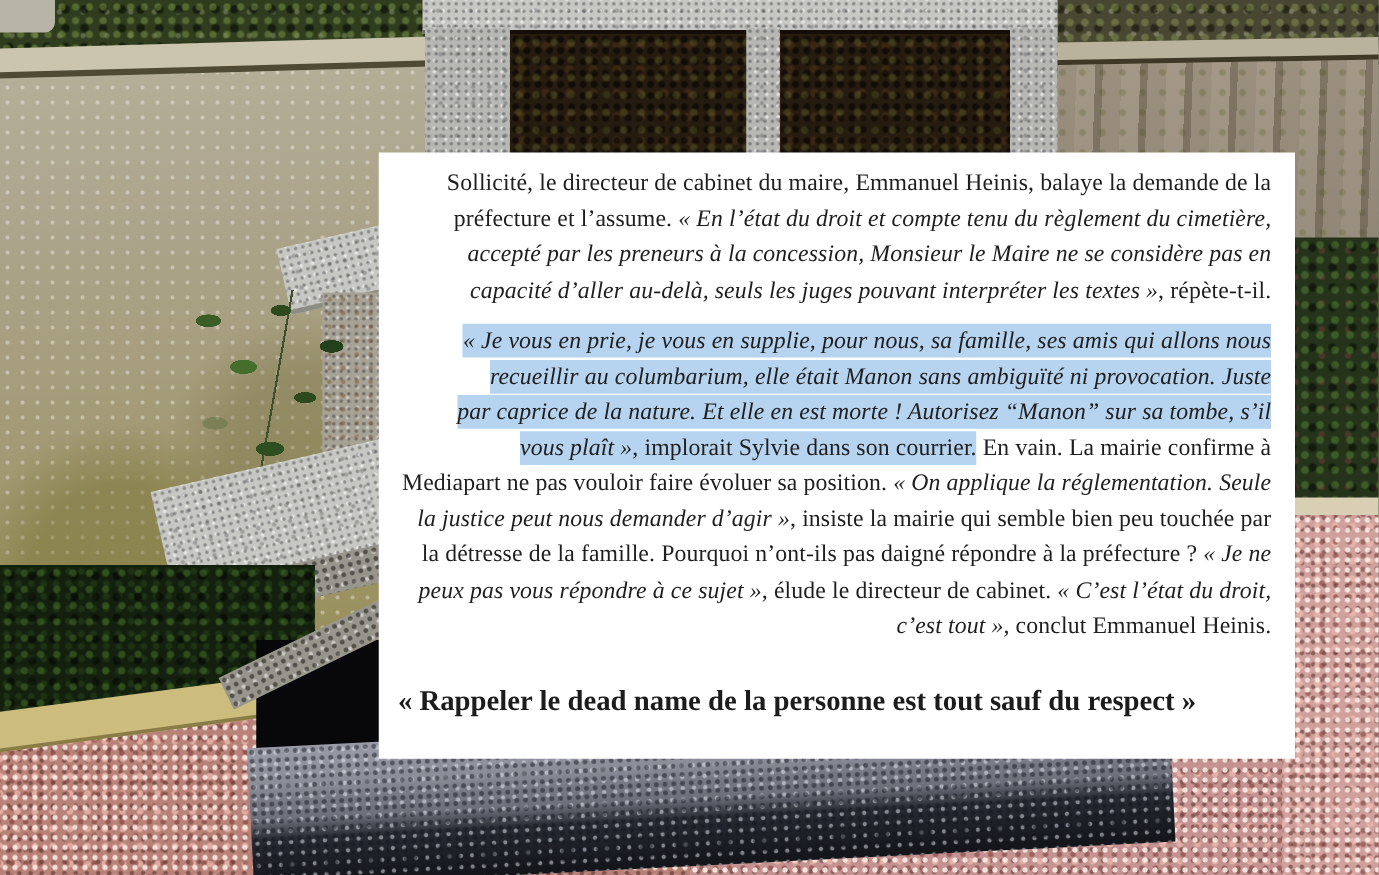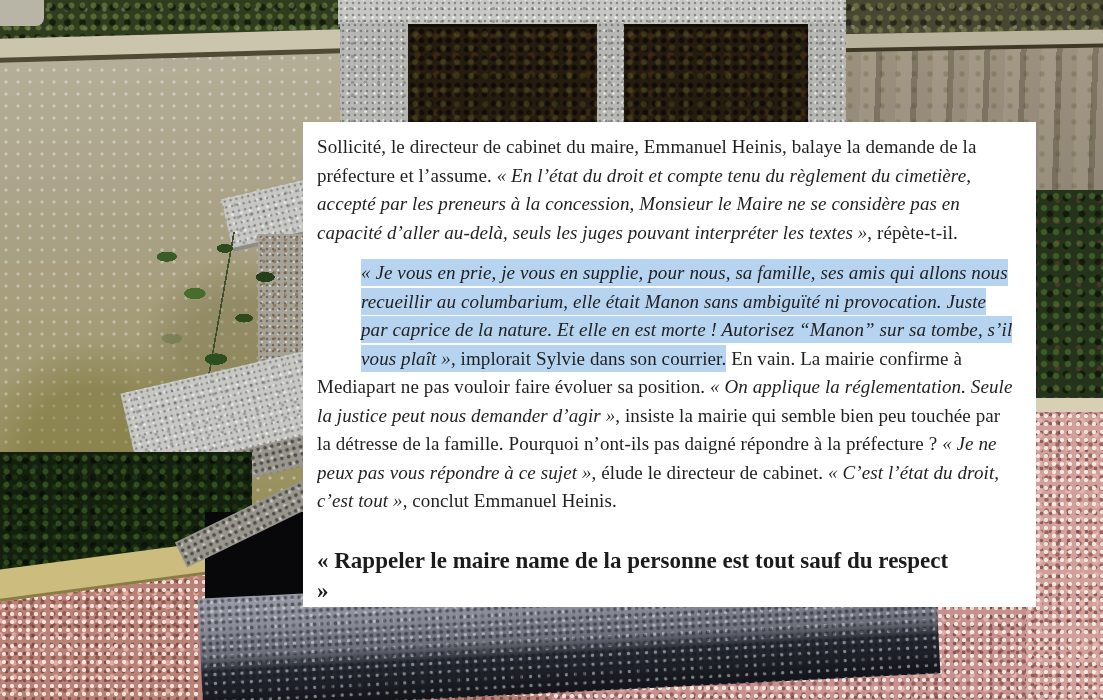--- a/index.html
+++ b/index.html
@@ -149,20 +149,21 @@
       radial-gradient(circle, rgba(150,60,70,.35) 2px, transparent 3.2px);
     background-size:12px 12px,16px 16px,21px 21px;
   }
   .right-curb{left:1026px;top:398px;width:77px;height:18px;background:#d9cfb4;border-bottom:2px solid #9a8f6c;}
   .gravel-rc{left:1026px;top:412px;width:77px;height:290px;background-color:#cfa09c;}
 
   
   .card{
     left:303px;top:122px;width:733px;height:485px;background:#ffffff;z-index:10;
     overflow:hidden;
+    text-align:right;
   }
   .card .paras{
     left:14px;top:11px;width:700px;height:414px;overflow:hidden;position:absolute;
   }
   .card p{
     position:relative;margin:0 0 12px 0;
     font-size:19px;line-height:28.5px;color:#1f1f1f;
     letter-spacing:0.1px;
   }
   .card p em{font-style:italic;}
@@ -221,16 +222,16 @@
     <div class="gravel-rc gravel"></div>
   </div>
 
   <article class="card">
     <div class="paras">
       <p><span>Sollicité, le directeur de cabinet du maire, Emmanuel Heinis, balaye la demande de la préfecture et l’assume. </span><em>« En l’état du droit et compte tenu du règlement du cimetière, accepté par les preneurs à la concession, Monsieur le Maire ne se considère pas en capacité d’aller au-delà, seuls les juges pouvant interpréter les textes »</em><span>, répète-t-il.</span></p>
 
       <p><span class="hl"><em>« Je vous en prie, je vous en supplie, pour nous, sa famille, ses amis qui allons nous recueillir au columbarium, elle était Manon sans ambiguïté ni provocation. Juste par caprice de la nature. Et elle en est morte ! Autorisez “Manon” sur sa tombe, s’il vous plaît »</em><span>, implorait Sylvie dans son courrier.</span></span><span> En vain. La mairie confirme à Mediapart ne pas vouloir faire évoluer sa position. </span><em>« On applique la réglementation. Seule la justice peut nous demander d’agir »</em><span>, insiste la mairie qui semble bien peu touchée par la détresse de la famille. Pourquoi n’ont-ils pas daigné répondre à la préfecture ? </span><em>« Je ne peux pas vous répondre à ce sujet »</em><span>, élude le directeur de cabinet. </span><em>« C’est l’état du droit, c’est tout »</em><span>, conclut Emmanuel Heinis.</span></p>
     </div>
 
-    <h2>« Rappeler le maire name de la personne est tout sauf du respect »</h2>
+    <h2>« Rappeler le dead name de la personne est tout sauf du respect »</h2>
   </article>
 
 </div>
 
 </body></html>

